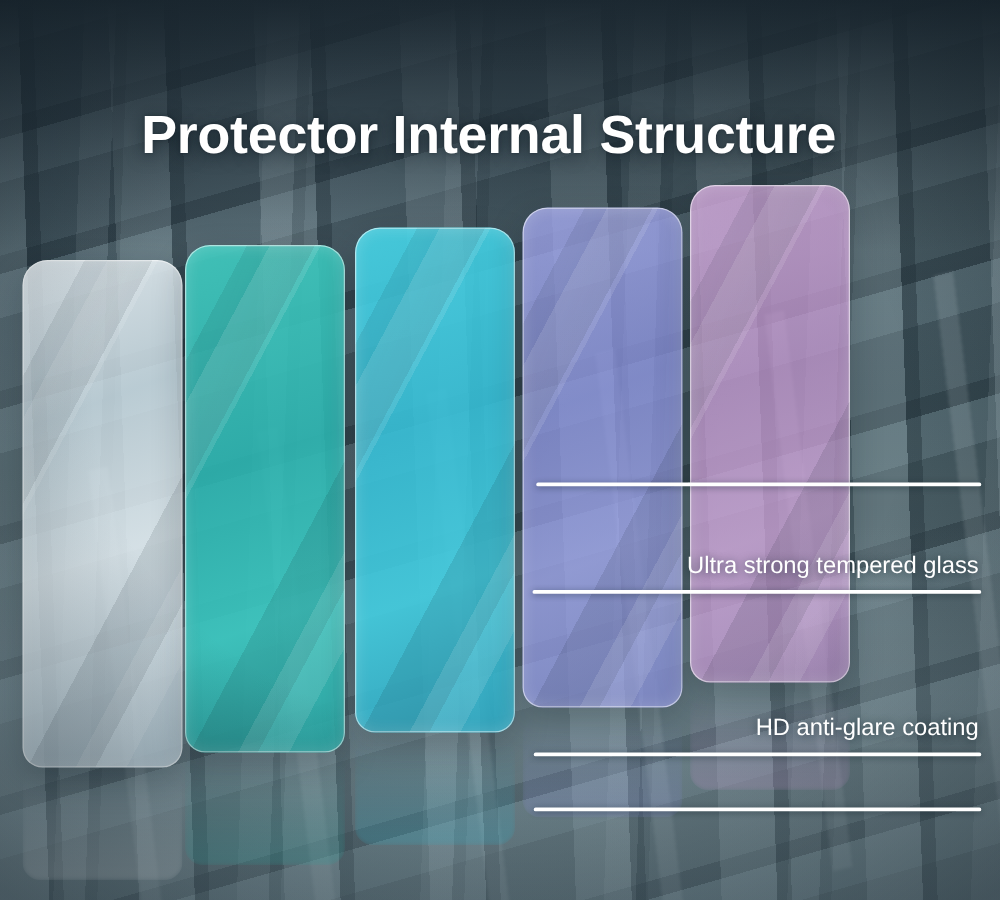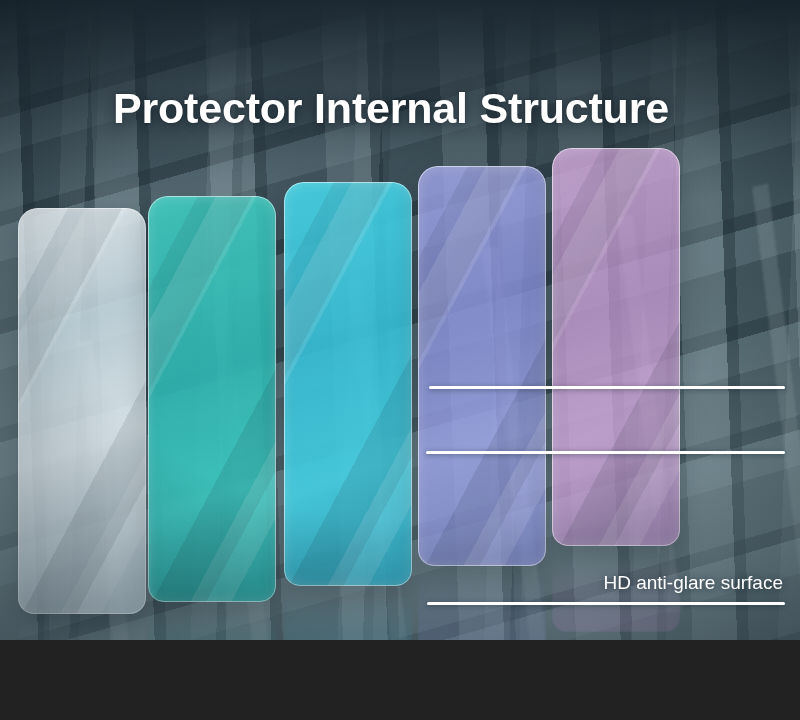--- a/index.html
+++ b/index.html
@@ -1,20 +1,20 @@
 <!DOCTYPE html>
 <html><head>
 <meta charset="utf-8">
 <style>
   html,body{margin:0;padding:0;background:#222;}
   *{box-sizing:border-box;}
 
   #scene{
     position:relative;
-    width:800px;height:640px;
+    width:800px;height:720px;
     overflow:hidden;
     font-family:"Liberation Sans", sans-serif;
     background:#38474f;
   }
 
   
   .bg-base{
     position:absolute;inset:0;
     background:
       radial-gradient(ellipse 70% 55% at 30% 18%, #4d6069 0%, rgba(77,96,105,0) 70%),
@@ -205,26 +205,27 @@
 
   <div class="vignette"></div>
 
   <h1 id="title">Protector Internal Structure</h1>
 
   <div class="callout" style="left:429px;top:378px;width:356px;">
     <span class="cline"></span>
   </div>
 
   <div class="callout" style="left:426px;top:443px;width:359px;">
+    <span class="ctext">Ultra strong tempered glass</span>
     <span class="cline"></span>
   </div>
 
 
   <div class="callout" style="left:427px;top:573px;width:358px;">
-    <span class="ctext">HD anti-glare surface</span>
+    <span class="ctext">HD anti-glare coating</span>
     <span class="cline"></span>
   </div>
 
   <div class="callout" style="left:427px;top:638px;width:358px;">
     <span class="cline"></span>
   </div>
 
 </div>
 
 </body></html>

